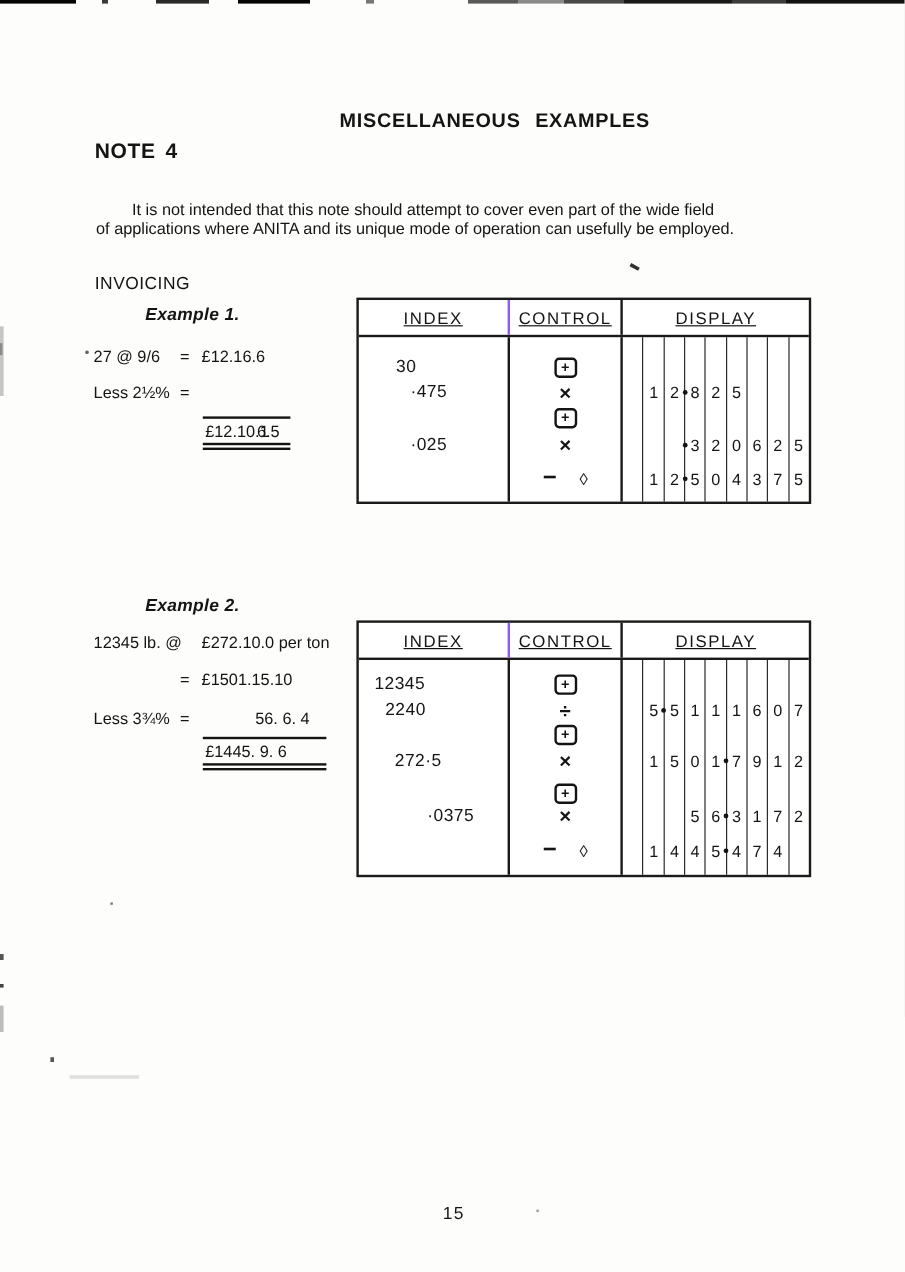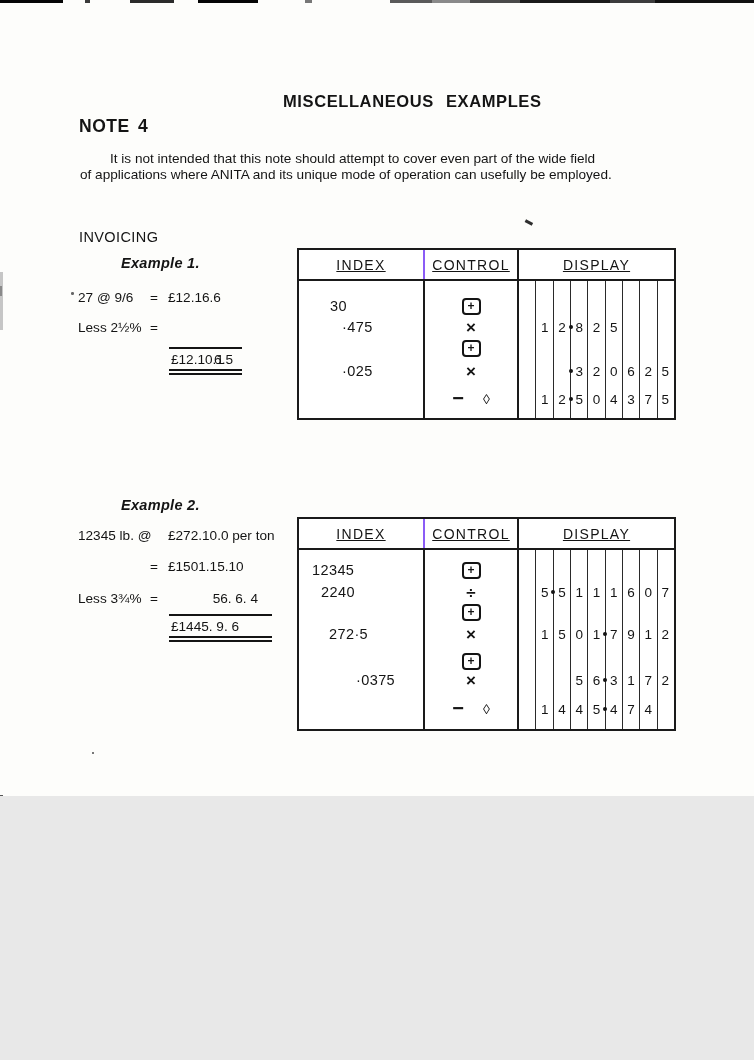--- a/index.html
+++ b/index.html
@@ -1,17 +1,17 @@
 <!DOCTYPE html>
 <html><head>
 <meta charset="utf-8">
 <style>
   html,body { margin:0; padding:0; background:#e8e8e8; }
   .page {
-    position:relative; width:754px; height:796px; margin:0 auto;
+    position:relative; width:754px; height:1060px; margin:0 auto;
     background:#fdfdfb; overflow:hidden;
     font-family:"Liberation Sans","DejaVu Sans",sans-serif; color:#141414;
   }
   
   .topbar { position:absolute; top:0; left:0; width:754px; height:3px;
     background:linear-gradient(90deg,
       #050505 0 63px, rgba(0,0,0,0) 63px 85px,
       #3a3a3a 85px 90px, rgba(0,0,0,0) 90px 130px,
       #2b2b2b 130px 174px, rgba(0,0,0,0) 174px 198px,
       #050505 198px 258px, rgba(0,0,0,0) 258px 305px,
@@ -21,21 +21,21 @@
       #3c3c3c 610px 655px, #111 655px 754px); }
   .artifact { position:absolute; }
   
   .title { position:absolute; left:283px; top:92px; font-size:16.5px; font-weight:bold;
            letter-spacing:.6px; word-spacing:7px; white-space:nowrap; }
   .note  { position:absolute; left:79px; top:116px; font-size:17.5px; font-weight:bold;
            letter-spacing:.5px; word-spacing:3px; }
   .para  { position:absolute; left:80px; top:151px; width:610px; font-size:13.6px;
            line-height:16.2px; }
   .pline { white-space:nowrap; }
-  .pline-0 { text-indent:30px; }
+  .pline-0 { text-indent:30px;margin-top:16px; }
   .invoicing { position:absolute; left:79px; top:229px; font-size:14.5px; font-weight:normal;
                letter-spacing:.4px; }
   .ex-label { position:absolute; font-size:14.5px; font-weight:bold; font-style:italic;
               letter-spacing:.3px;margin-left:42px; }
   .cl { position:absolute; font-size:13.6px; white-space:nowrap; }
   .cl-right { text-align:right; }
   .total-box { position:absolute; border-top:2px solid #141414; padding:3px 3px 8px 2px;
                font-size:13.6px; white-space:nowrap; }
   .total-box::before { content:""; position:absolute; left:0; right:0; bottom:4px; height:2px; background:#141414; }
   .total-box::after  { content:""; position:absolute; left:0; right:0; bottom:0;   height:2px; background:#141414; }

